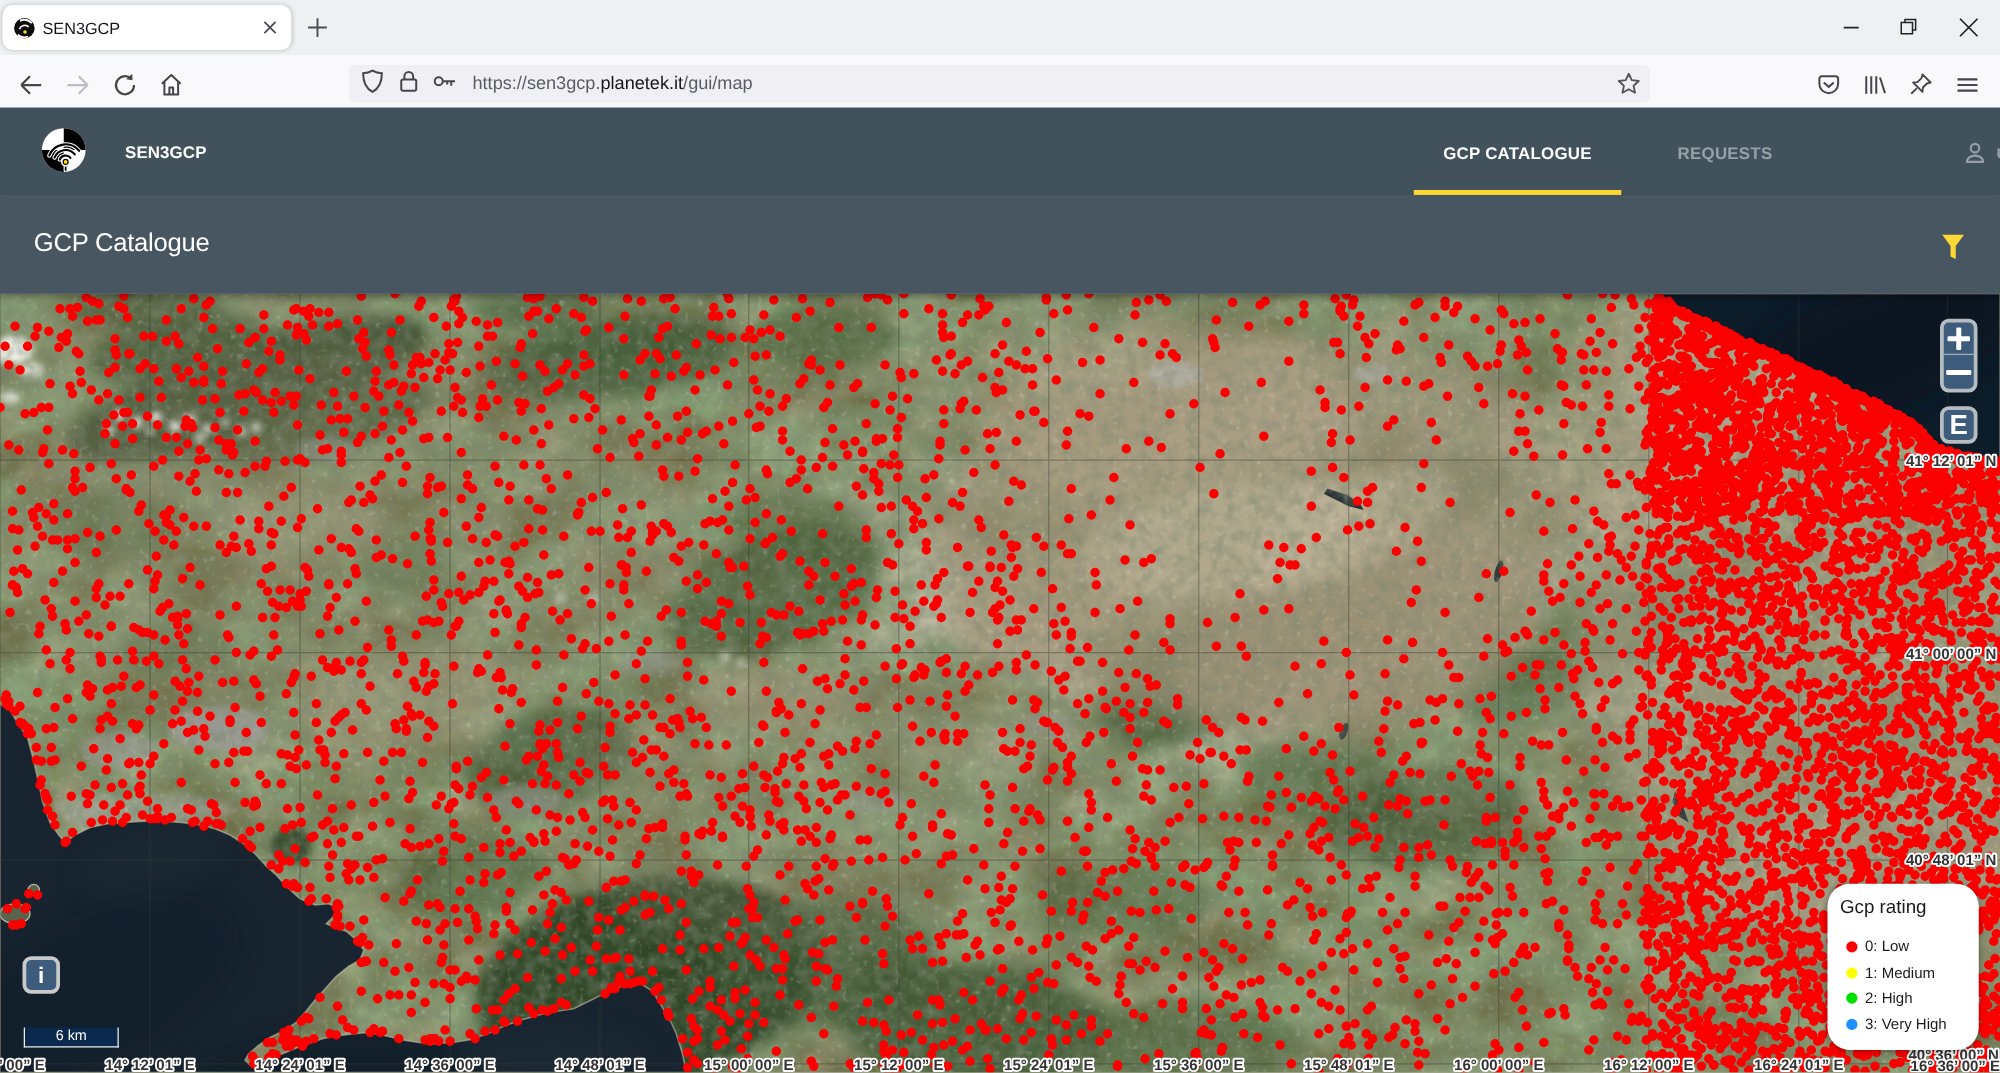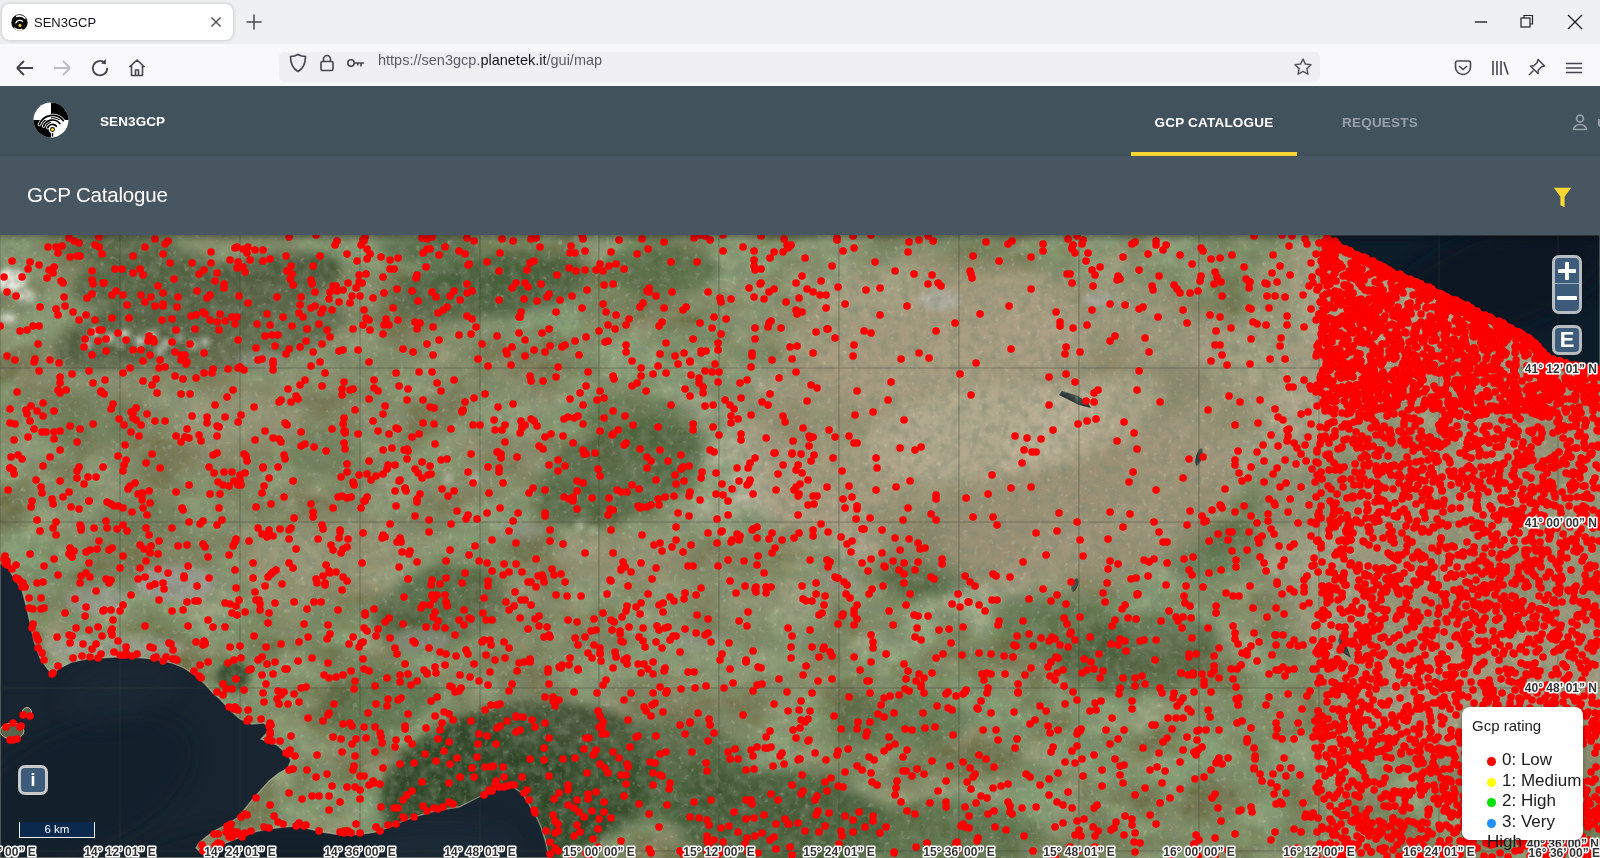--- a/index.html
+++ b/index.html
@@ -2,21 +2,21 @@
 <html><head><meta charset="utf-8"><title>SEN3GCP</title><style>
 *{margin:0;padding:0;box-sizing:border-box}
 html,body{width:1600px;height:858px;overflow:hidden;font-family:"Liberation Sans",sans-serif}
 #tabbar{height:44px;background:#eef0f2;position:relative}
 #tab{position:absolute;left:2px;top:4px;width:231px;height:36px;background:#fff;border-radius:8px;box-shadow:0 0 4px rgba(0,0,0,.22);display:flex;align-items:center}
 #tab .title{font-size:13px;color:#15141a;margin-left:6px}
 #tab .close{position:absolute;right:8px;top:9px;width:18px;height:18px;color:#4a4a52;font-size:16px;line-height:18px;text-align:center}
 #newtab{position:absolute;left:245px;top:13px;width:18px;height:18px;color:#4a4a52}
 #wctl{position:absolute;right:0;top:0;height:44px;display:flex;align-items:center}
 #navbar{height:42px;padding-top:3px;background:#f9f9fb;display:flex;align-items:center;position:relative}
-#urlbar{position:absolute;left:279px;top:8px;width:1041px;height:30px;background:#f0f0f4;border-radius:5px;display:flex;align-items:flex-start}
+#urlbar{position:absolute;left:279px;top:8px;width:1041px;height:30px;background:#f0f0f4;border-radius:5px;display:flex;align-items:center}
 #urltext{font-size:14.5px;color:#5b5b66;margin-left:10px;white-space:nowrap}
 #urltext b{color:#15141a;font-weight:normal}
 #hdr{height:70px;background:#42525c;display:flex;align-items:center;position:relative}
 #hdr .brand{color:#fff;font-weight:bold;font-size:13.5px;letter-spacing:.1px;margin-left:33px}
 #hdr .navtab{position:absolute;font-weight:bold;font-size:13.5px;letter-spacing:.2px}
 #gcpcat{left:1131px;width:166px;text-align:center;color:#fff;top:29px}
 #requests{left:1330px;width:100px;text-align:center;color:#95a0a7;top:29px}
 #underline{position:absolute;left:1131px;top:66px;width:166px;height:4px;background:#fdd835}
 #userbox{position:absolute;left:1570px;top:26px;display:flex;align-items:center;color:#95a0a7}
 #userbox span{font-size:14.5px;font-weight:bold;margin-left:7px}
@@ -25,23 +25,23 @@
 #funnel{position:absolute;left:1553px;top:31px}
 #maparea{position:relative;width:1600px;height:623px;background:#7d7f68}
 .olbtn{position:absolute;background:#3d5c7c;color:#fff;font-weight:bold;text-align:center;border:3px solid #b6bcc0;border-radius:7px}
 #zoomgrp{left:1552px;top:20px;width:30px;height:59px}
 .bar{position:absolute;background:#fff;border-radius:1px}
 #zin{position:absolute;top:0;left:0;right:0;height:26px;border-bottom:1.5px solid #9fb0bd}
 #zout{position:absolute;bottom:0;left:0;right:0;height:26px}
 #ebtn{left:1552px;top:90px;width:30px;height:30px;font-size:22px;line-height:24px;font-family:"Liberation Sans",sans-serif}
 #ibtn{left:18px;top:530px;width:30px;height:30px;border:3px solid #c9c9c9;font-size:18px;line-height:24px;font-weight:bold}
 #scale{position:absolute;left:19px;top:587px;width:76px;height:16px;background:rgba(8,45,90,.72);border:1.5px solid #eee;border-top:none;color:#fff;font-size:11.5px;text-align:center;line-height:14px}
-#legend{position:absolute;left:1462px;top:472px;width:121px;height:133px;background:#fff;border-radius:8px;box-shadow:0 1px 5px rgba(0,0,0,.35);font-family:"Liberation Sans",sans-serif}
+#legend{position:absolute;left:1462px;top:472px;width:121px;height:133px;background:#fff;border-radius:18px;box-shadow:0 1px 5px rgba(0,0,0,.35);font-family:"Liberation Sans",sans-serif}
 #legend .lt{position:absolute;left:10px;top:10px;font-size:15px;color:#1b1b1b}
-#legend .row{position:absolute;left:25px;font-size:17px;color:#1b1b1b}
+#legend .row{position:absolute;left:15px;font-size:12px;color:#1b1b1b}
 #legend .dot{display:inline-block;width:9px;height:9px;border-radius:50%;margin-right:6px;vertical-align:-1px}
 </style></head><body>
 <div id="tabbar">
  <div id="tab">
    <div style="margin-left:9px;width:17px;height:17px"><svg width="17" height="17" viewBox="0 0 17 17" xmlns="http://www.w3.org/2000/svg">
           <circle cx="8.5" cy="8.5" r="8.2" fill="#0c0c0c"></circle>
           <path d="M14.5 4.5 A9 9 0 0 0 5 2.6" fill="none" stroke="#fff" stroke-width="1.6"></path>
           <path d="M3.2 13.8 A8 8 0 0 0 11.5 15.2" fill="none" stroke="#fff" stroke-width="1.5"></path>
           <path d="M4.6 9.4 A4.5 4.5 0 0 1 12 7.6" fill="none" stroke="#fff" stroke-width="1.3"></path>
           <circle cx="9" cy="11.5" r="1.4" fill="#ffe000"></circle>

